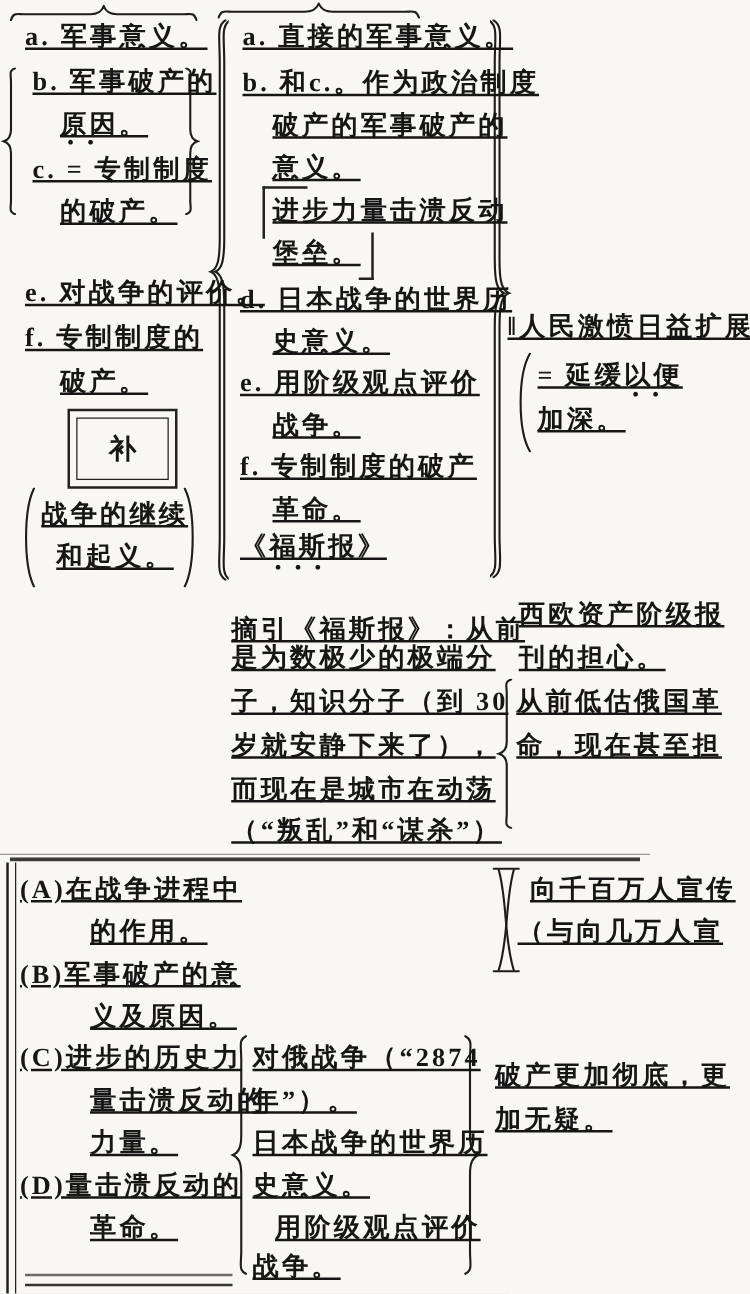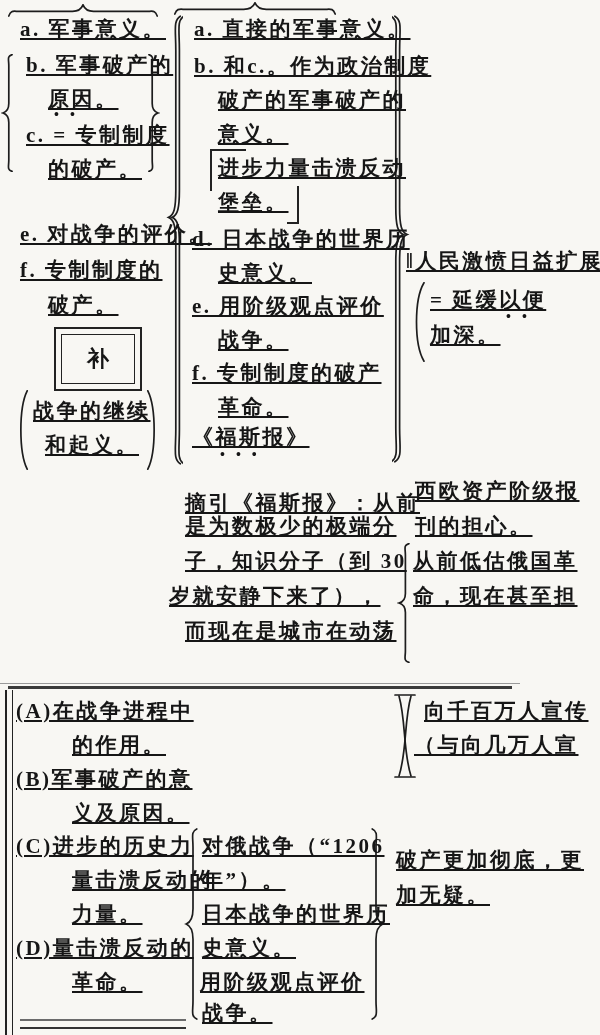--- a/index.html
+++ b/index.html
@@ -122,43 +122,44 @@
   <div class="dots" style="left:220px;top:447px">•••</div>
 
   <div class="t" style="left:406px;top:248px">‖人民激愤日益扩展</div>
   <div class="t" style="left:430px;top:287px">= 延缓以便</div>
   <div class="dots" style="left:506px;top:309px">••</div>
   <div class="t" style="left:430px;top:322px">加深。</div>
 
   <div class="t" style="left:185px;top:490px">摘引《福斯报》：从前</div>
   <div class="t" style="left:185px;top:513px">是为数极少的极端分</div>
   <div class="t" style="left:185px;top:548px">子，知识分子（到 30</div>
-  <div class="t" style="left:169px;top:583px">岁就安静下来了），</div>
+  <div class="t" style="left:185px;top:583px">岁就安静下来了），</div>
   <div class="t" style="left:185px;top:618px">而现在是城市在动荡</div>
+  <div class="t" style="left:185px;top:651px">（“叛乱”和“谋杀”）</div>
 
   <div class="t" style="left:415px;top:478px">西欧资产阶级报</div>
   <div class="t" style="left:415px;top:513px">刊的担心。</div>
   <div class="t" style="left:413px;top:548px">从前低估俄国革</div>
   <div class="t" style="left:413px;top:583px">命，现在甚至担</div>
 
   <div class="t" style="left:16px;top:698px">(A)在战争进程中</div>
   <div class="t" style="left:72px;top:732px">的作用。</div>
   <div class="t" style="left:16px;top:766px">(B)军事破产的意</div>
   <div class="t" style="left:72px;top:800px">义及原因。</div>
   <div class="t" style="left:16px;top:833px">(C)进步的历史力</div>
   <div class="t" style="left:72px;top:867px">量击溃反动的</div>
   <div class="t" style="left:72px;top:901px">力量。</div>
   <div class="t" style="left:16px;top:935px">(D)量击溃反动的</div>
   <div class="t" style="left:72px;top:969px">革命。</div>
 
-  <div class="t" style="left:202px;top:833px">对俄战争（“1206</div>
+  <div class="t" style="left:202px;top:833px">对俄战争（“2874</div>
   <div class="t" style="left:202px;top:867px">年”）。</div>
   <div class="t" style="left:202px;top:901px">日本战争的世界历</div>
   <div class="t" style="left:202px;top:935px">史意义。</div>
-  <div class="t" style="left:200px;top:969px">用阶级观点评价</div>
+  <div class="t" style="left:220px;top:969px">用阶级观点评价</div>
   <div class="t" style="left:202px;top:1000px">战争。</div>
 
   <div class="t" style="left:424px;top:698px">向千百万人宣传</div>
   <div class="t" style="left:414px;top:732px">（与向几万人宣</div>
   <div class="t" style="left:396px;top:847px">破产更加彻底，更</div>
   <div class="t" style="left:396px;top:882px">加无疑。</div>
 
 </div>
 
 </body></html>

